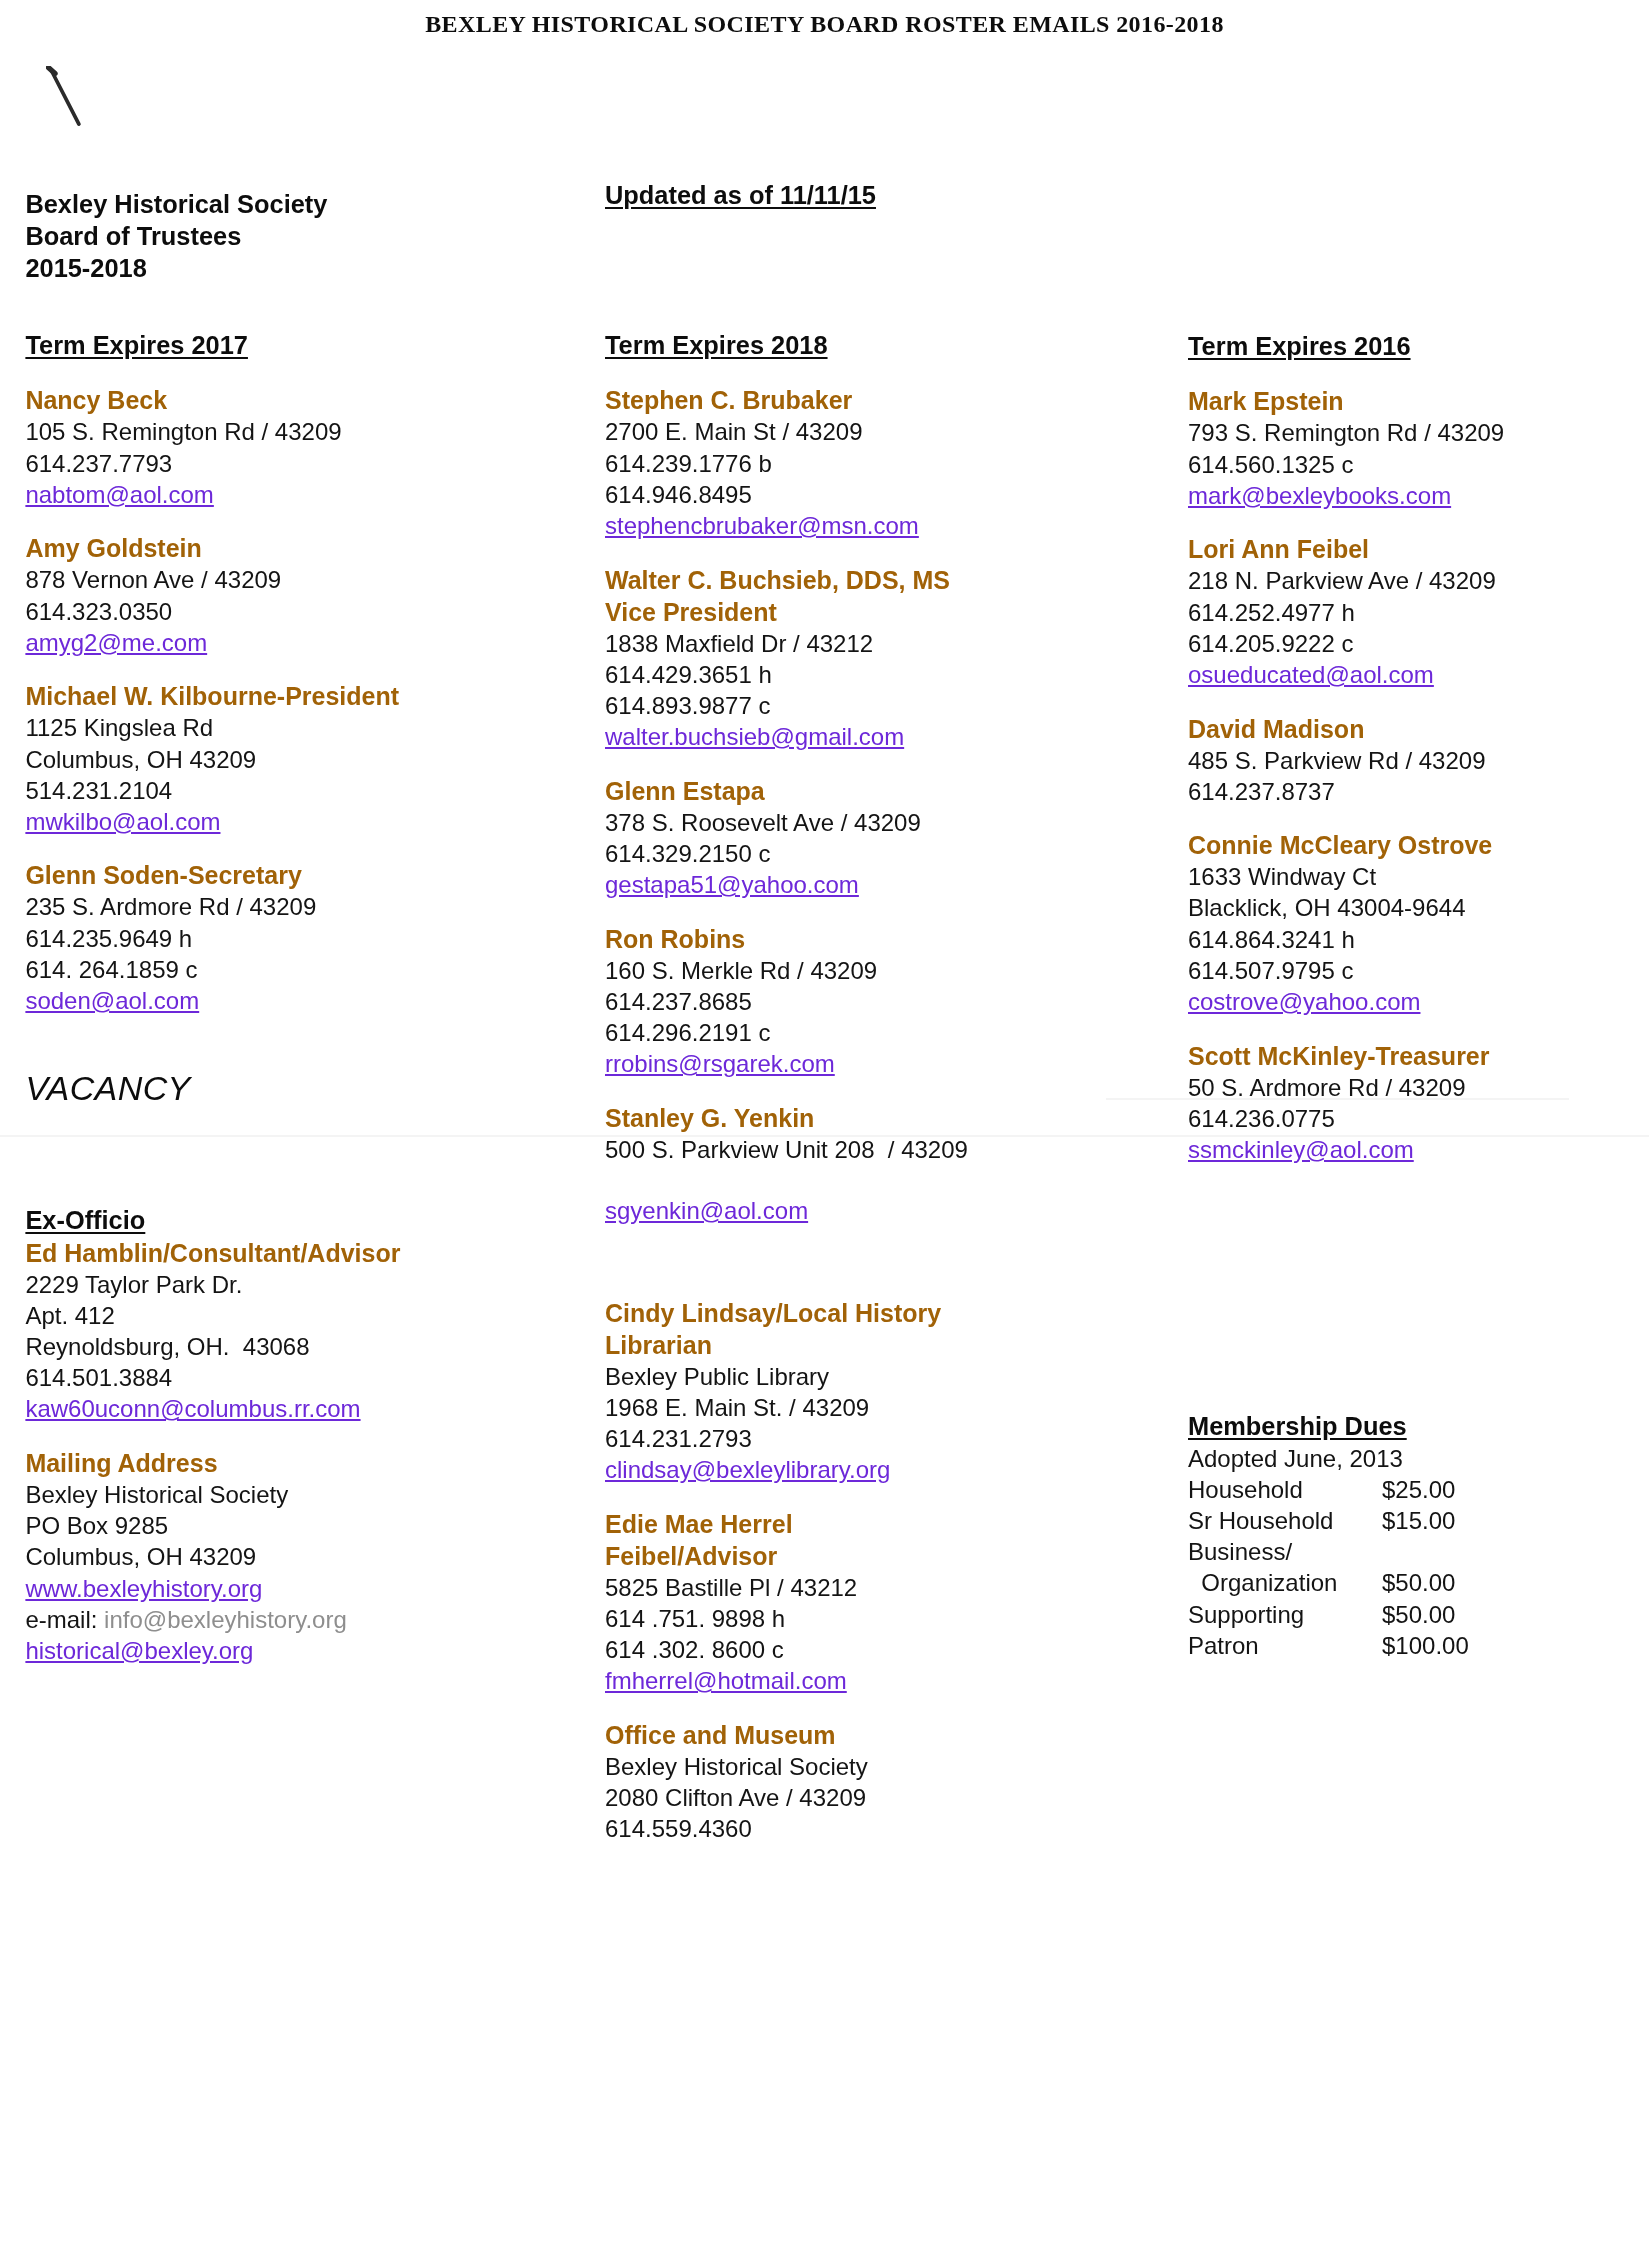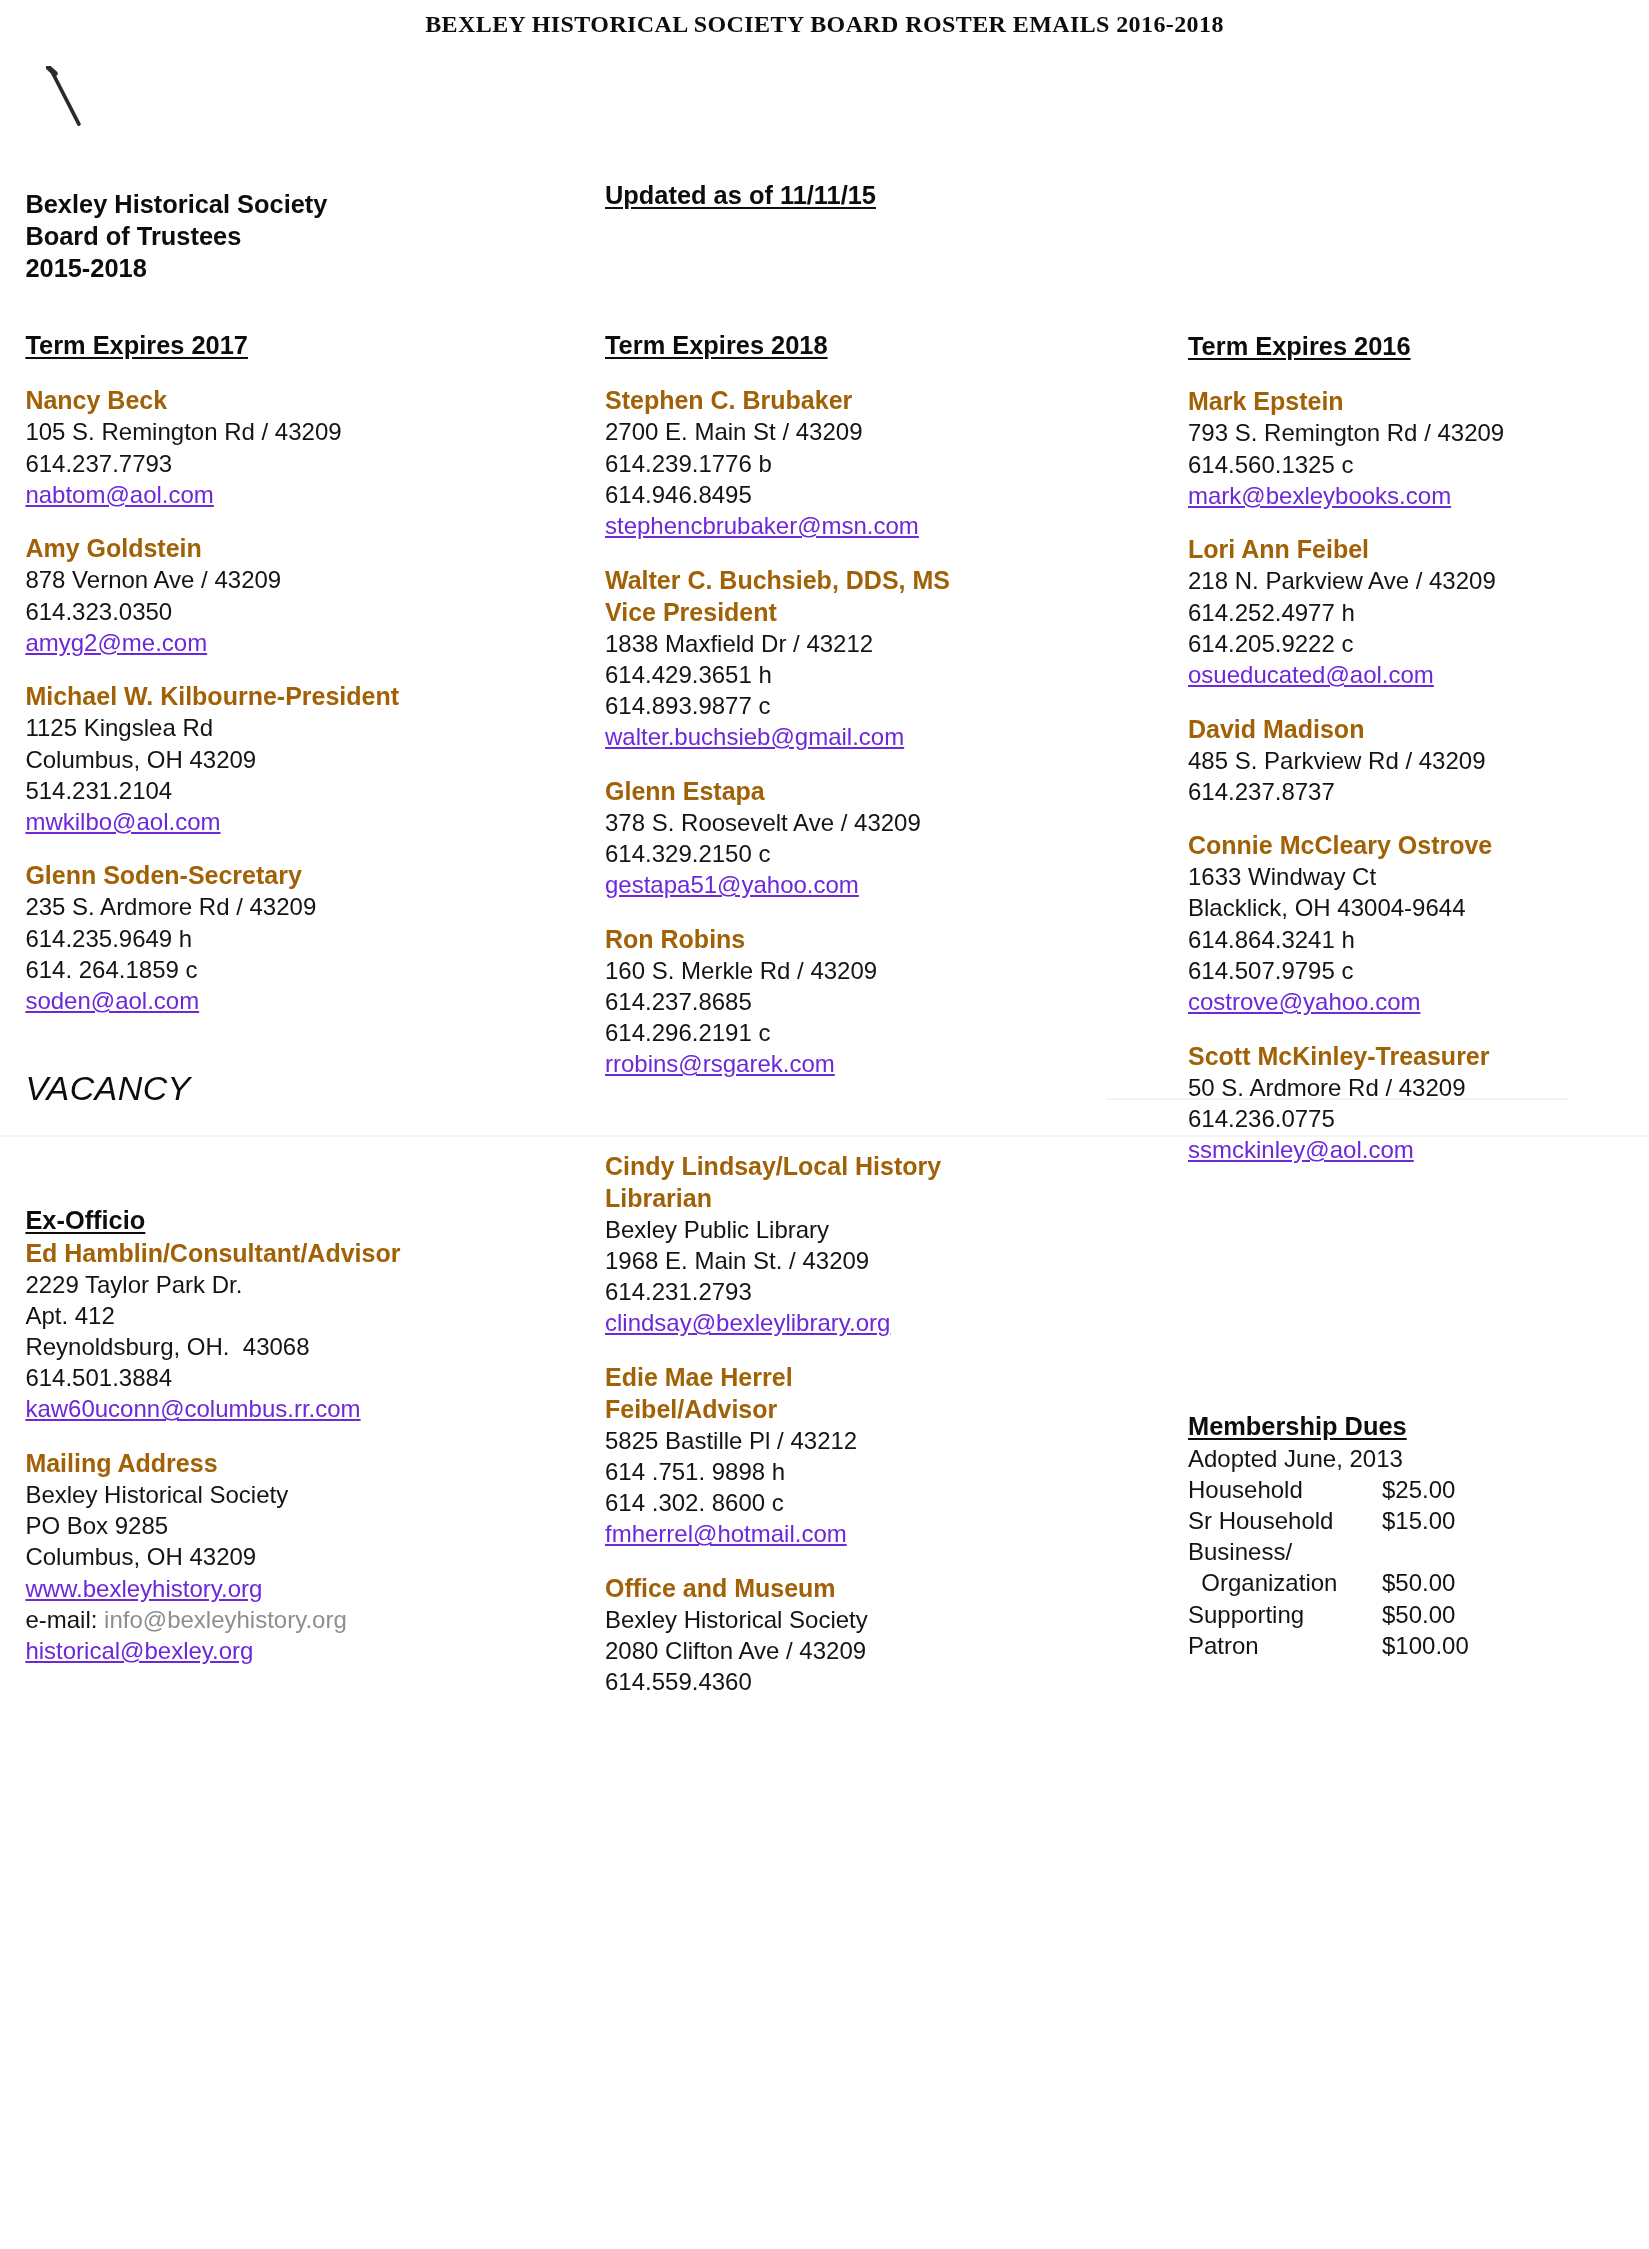--- a/index.html
+++ b/index.html
@@ -245,20 +245,26 @@
     </div>
 
     <div class="entry">
       <div class="name">Ron Robins</div>
       <div class="line">160 S. Merkle Rd / 43209</div>
       <div class="line">614.237.8685</div>
       <div class="line">614.296.2191 c</div>
       <div class="email">rrobins@rsgarek.com</div>
     </div>
 
+    <div class="entry">
+      <div class="name">Stanley G. Yenkin</div>
+      <div class="line">500 S. Parkview Unit 208  / 43209</div>
+      <div class="spacer-md"></div>
+      <div class="email">sgyenkin@aol.com</div>
+    </div>
 
     <div class="spacer-lg"></div>
 
     <div class="entry">
       <div class="name">Cindy Lindsay/Local History</div>
       <div class="name">Librarian</div>
       <div class="line">Bexley Public Library</div>
       <div class="line">1968 E. Main St. / 43209</div>
       <div class="line">614.231.2793</div>
       <div class="email">clindsay@bexleylibrary.org</div>

